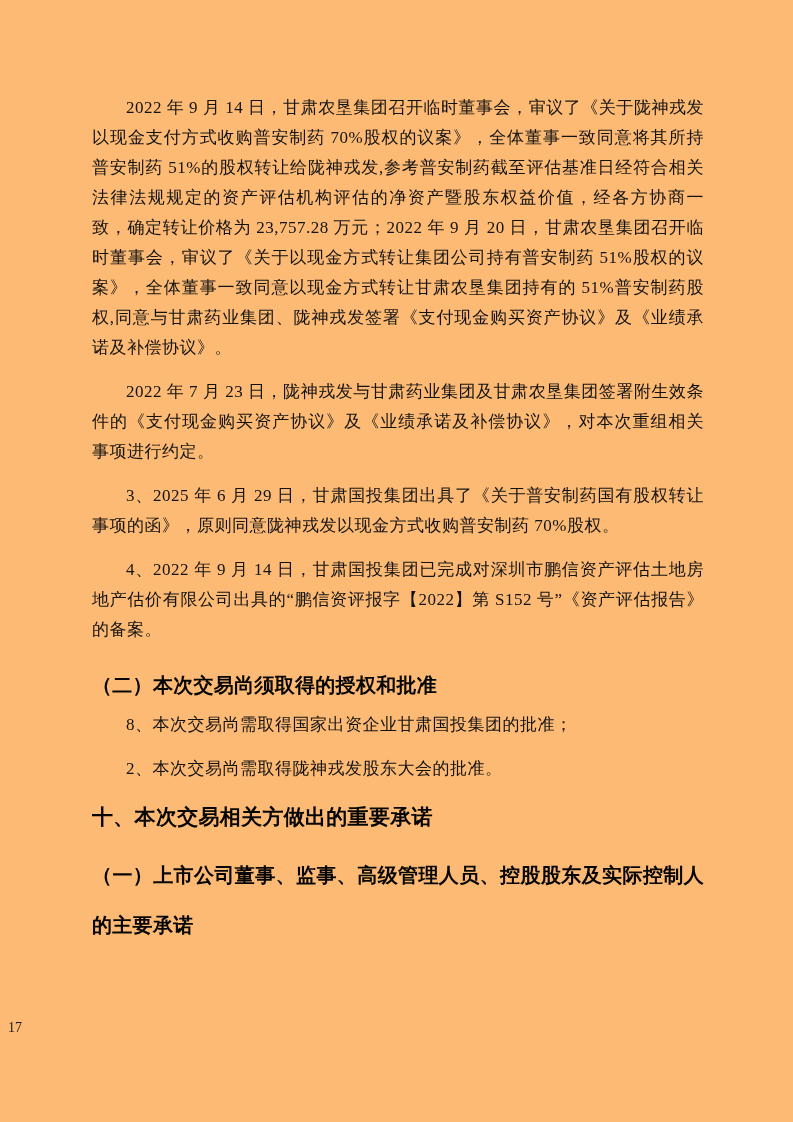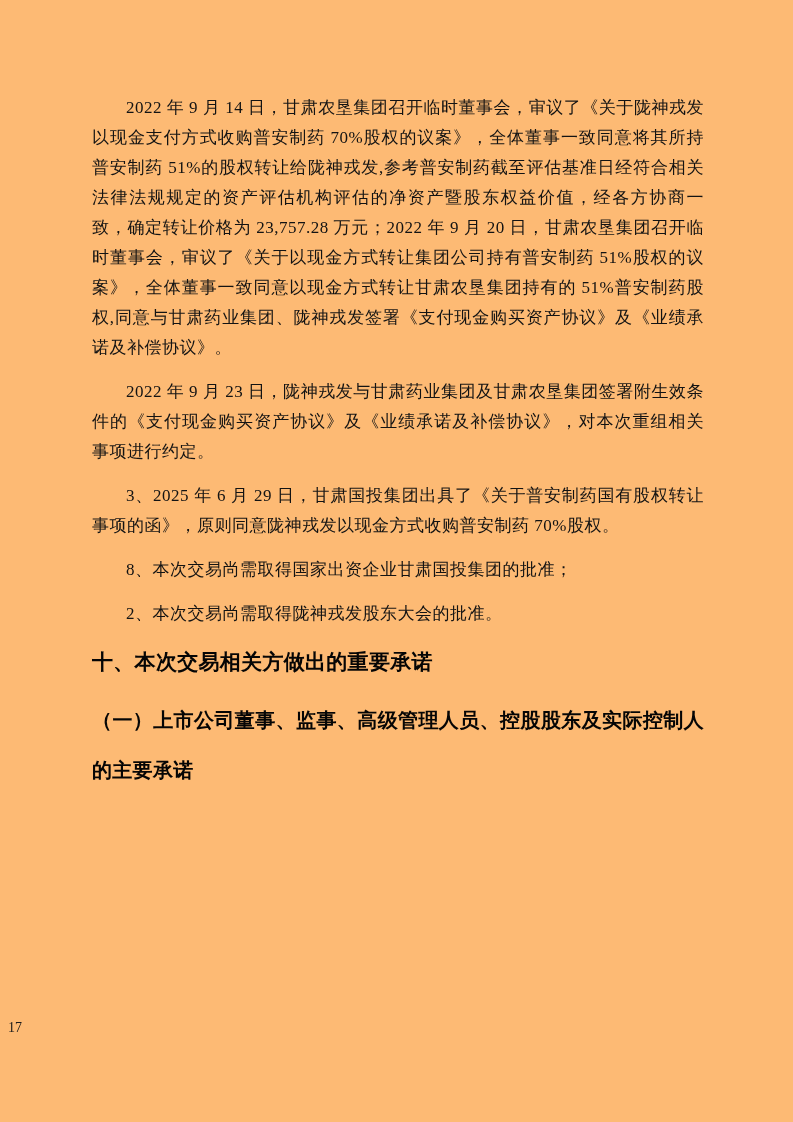--- a/index.html
+++ b/index.html
@@ -62,21 +62,23 @@
     font-size: 14px;
     color: #1a1a1a;
   }
 </style>
 </head>
 <body>
 
 <div class="page">
   <div class="content">
     <p class="body-para">2022 年 9 月 14 日，甘肃农垦集团召开临时董事会，审议了《关于陇神戎发以现金支付方式收购普安制药 70%股权的议案》，全体董事一致同意将其所持普安制药 51%的股权转让给陇神戎发,参考普安制药截至评估基准日经符合相关法律法规规定的资产评估机构评估的净资产暨股东权益价值，经各方协商一致，确定转让价格为 23,757.28 万元；2022 年 9 月 20 日，甘肃农垦集团召开临时董事会，审议了《关于以现金方式转让集团公司持有普安制药 51%股权的议案》，全体董事一致同意以现金方式转让甘肃农垦集团持有的 51%普安制药股权,同意与甘肃药业集团、陇神戎发签署《支付现金购买资产协议》及《业绩承诺及补偿协议》。</p>
-    <p class="body-para">2022 年 9 月 23 日，陇神戎发与甘肃药业集团及甘肃农垦集团签署附生效条件的《支付现金购买资产协议》及《业绩承诺及补偿协议》，对本次重组相关事项进行约定。</p>
+    <p class="body-para">2022 年 7 月 23 日，陇神戎发与甘肃药业集团及甘肃农垦集团签署附生效条件的《支付现金购买资产协议》及《业绩承诺及补偿协议》，对本次重组相关事项进行约定。</p>
     <p class="body-para">3、2025 年 6 月 29 日，甘肃国投集团出具了《关于普安制药国有股权转让事项的函》，原则同意陇神戎发以现金方式收购普安制药 70%股权。</p>
+    <p class="body-para">4、2022 年 9 月 14 日，甘肃国投集团已完成对深圳市鹏信资产评估土地房地产估价有限公司出具的“鹏信资评报字【2022】第 S152 号”《资产评估报告》的备案。</p>
+    <h2 class="sub-heading">（二）本次交易尚须取得的授权和批准</h2>
     <p class="body-para">8、本次交易尚需取得国家出资企业甘肃国投集团的批准；</p>
     <p class="body-para">2、本次交易尚需取得陇神戎发股东大会的批准。</p>
     <h1 class="main-heading">十、本次交易相关方做出的重要承诺</h1>
     <h2 class="sub-heading">（一）上市公司董事、监事、高级管理人员、控股股东及实际控制人的主要承诺</h2>
   </div>
   <div class="page-number">17</div>
 </div>
 
 </body></html>

